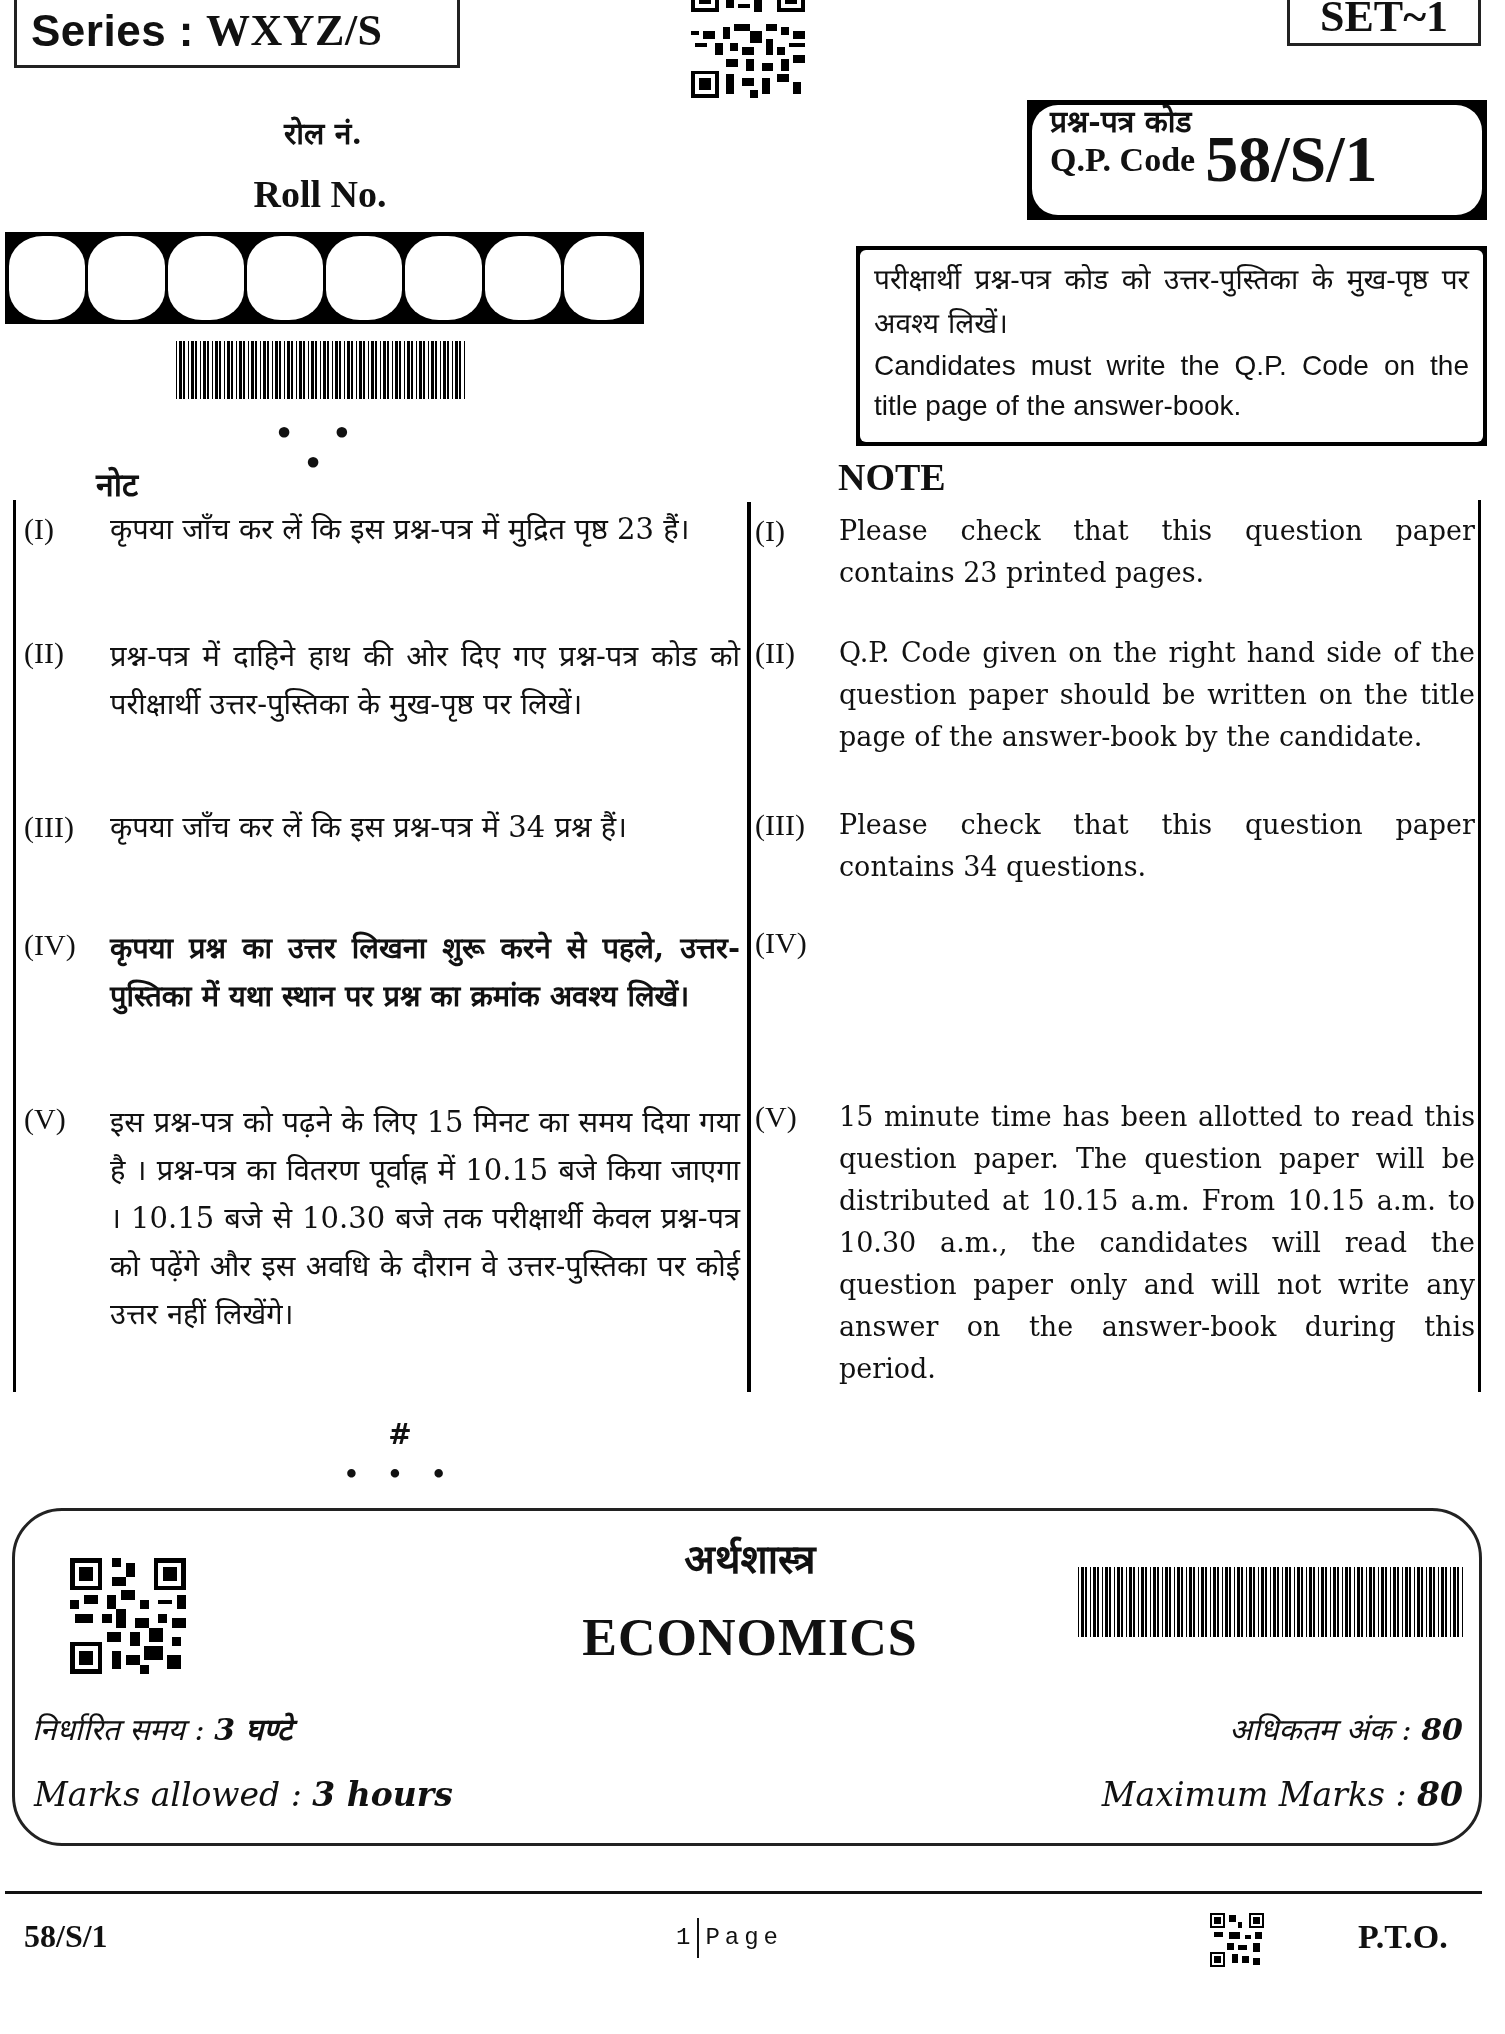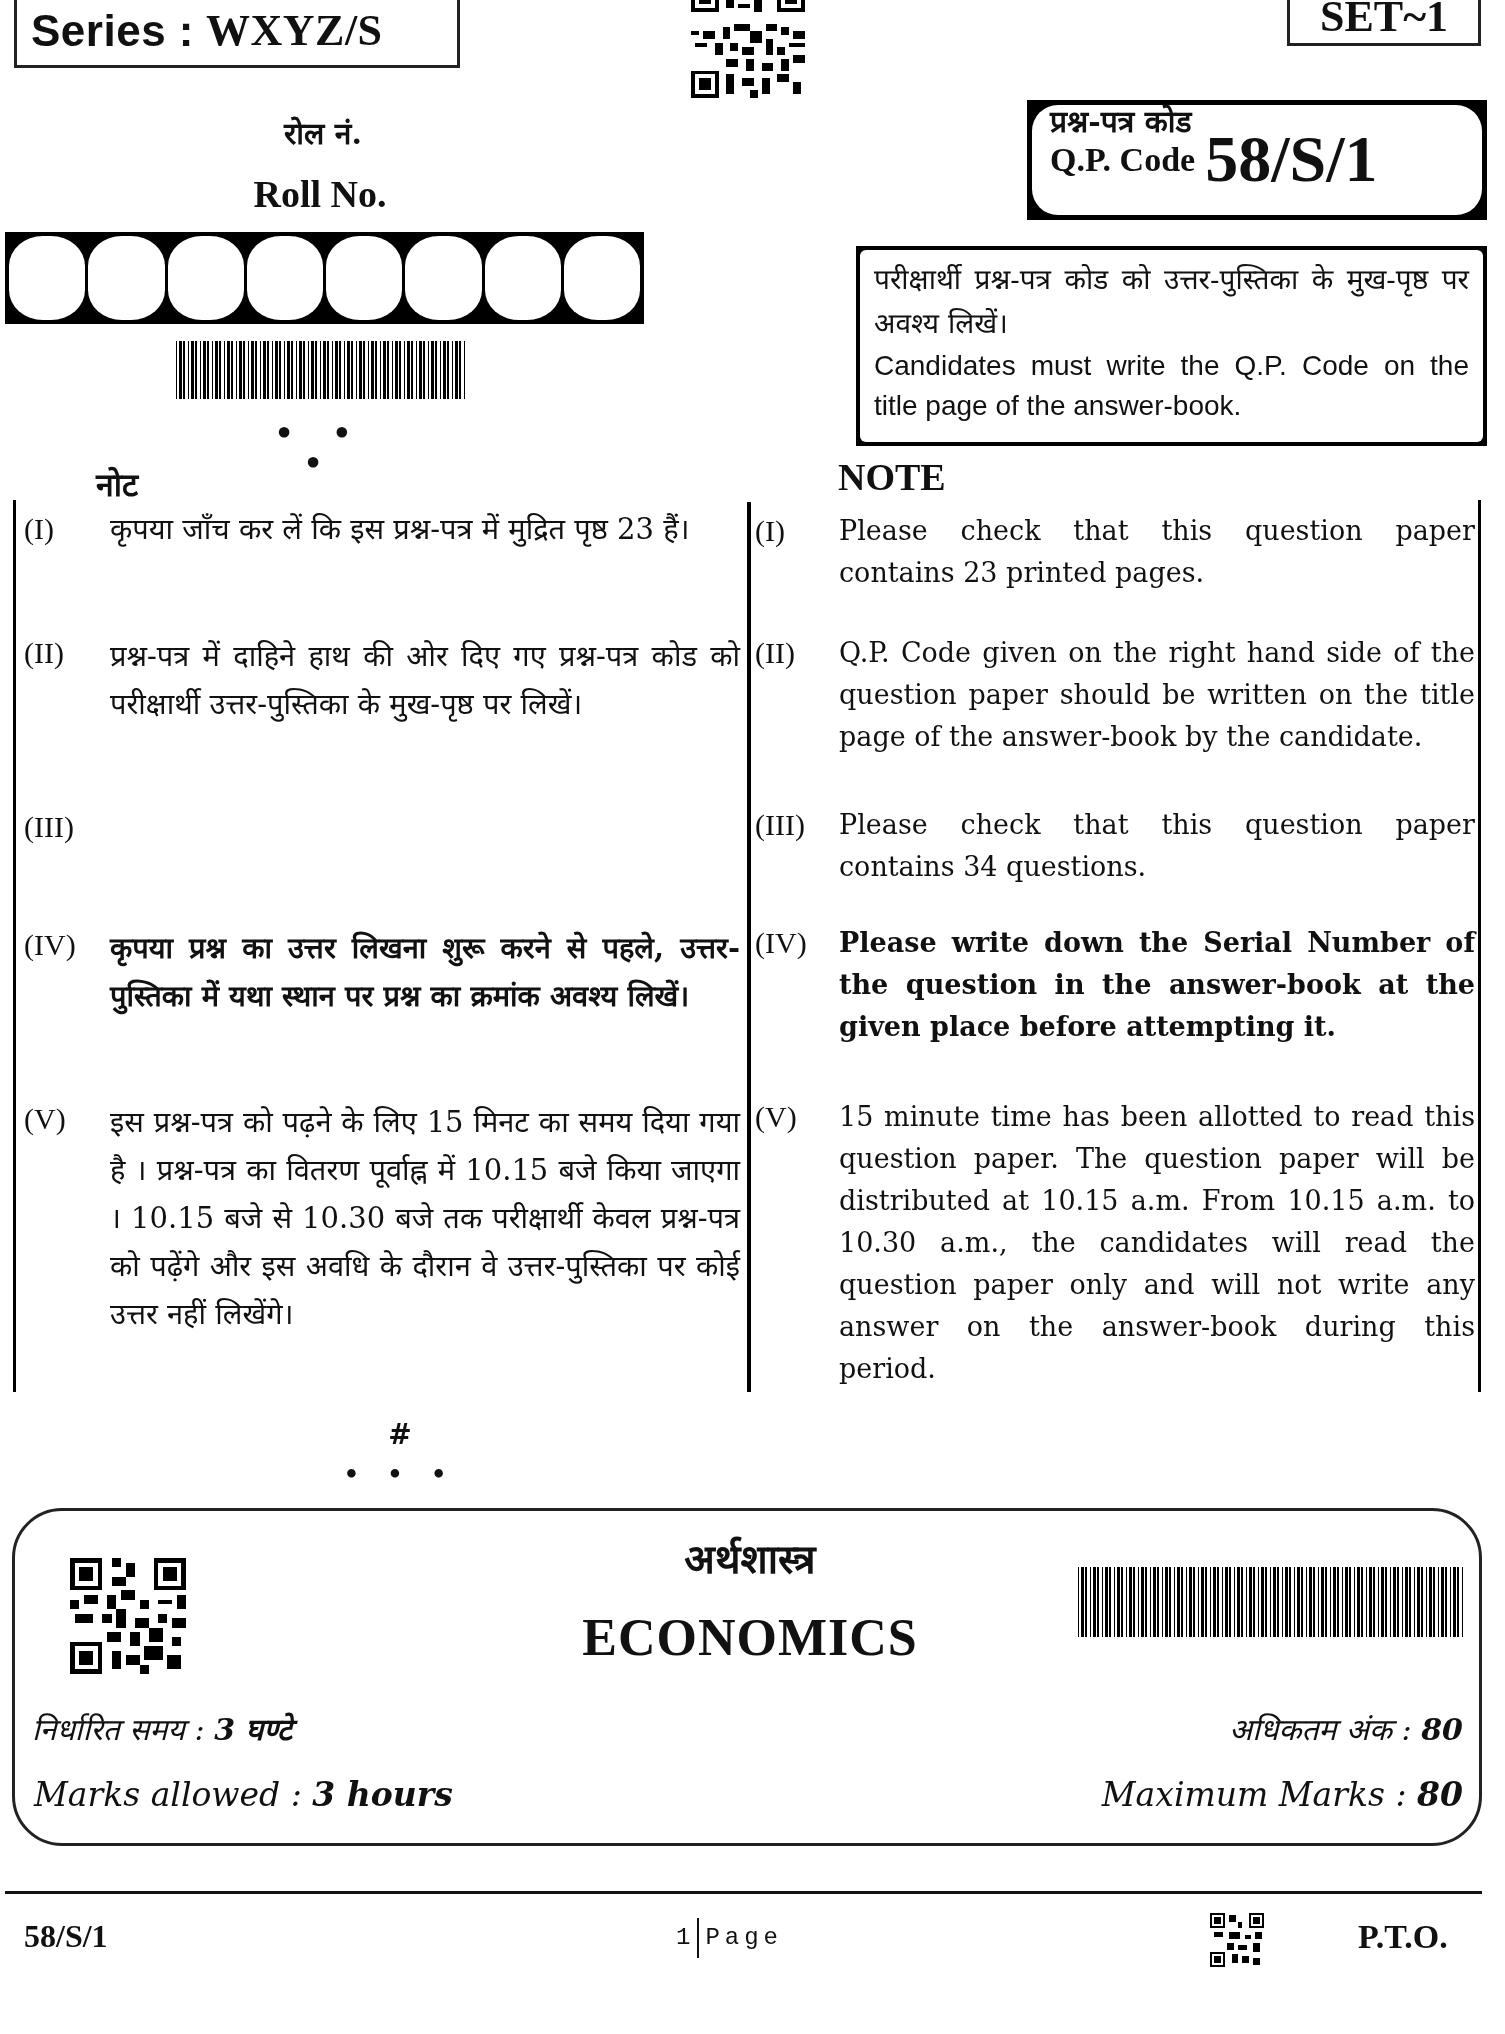--- a/index.html
+++ b/index.html
@@ -266,20 +266,21 @@
   <div class="note-item" style="left:24px; top:508px; width:716px;">
     <span class="note-num" style="width:86px;">(I)</span>
     <span class="note-text" style="width:630px;">कृपया जाँच कर लें कि इस प्रश्न-पत्र में मुद्रित पृष्ठ 23 हैं।</span>
   </div>
   <div class="note-item" style="left:24px; top:632px; width:716px;">
     <span class="note-num" style="width:86px;">(II)</span>
     <span class="note-text" style="width:630px; line-height:48px;">प्रश्न-पत्र में दाहिने हाथ की ओर दिए गए प्रश्न-पत्र कोड को परीक्षार्थी उत्तर-पुस्तिका के मुख-पृष्ठ पर लिखें।</span>
   </div>
   <div class="note-item" style="left:24px; top:806px; width:716px;">
     <span class="note-num" style="width:86px;">(III)</span>
+    <span class="note-text" style="width:630px;">कृपया जाँच कर लें कि इस प्रश्न-पत्र में 34 प्रश्न हैं।</span>
   </div>
   <div class="note-item" style="left:24px; top:924px; width:716px;">
     <span class="note-num" style="width:86px;">(IV)</span>
     <span class="note-text bold" style="width:630px; line-height:48px;">कृपया प्रश्न का उत्तर लिखना शुरू करने से पहले, उत्तर-पुस्तिका में यथा स्थान पर प्रश्न का क्रमांक अवश्य लिखें।</span>
   </div>
   <div class="note-item" style="left:24px; top:1098px; width:716px;">
     <span class="note-num" style="width:86px;">(V)</span>
     <span class="note-text" style="width:630px; line-height:48px;">इस प्रश्न-पत्र को पढ़ने के लिए 15 मिनट का समय दिया गया है । प्रश्न-पत्र का वितरण पूर्वाह्न में 10.15 बजे किया जाएगा । 10.15 बजे से 10.30 बजे तक परीक्षार्थी केवल प्रश्न-पत्र को पढ़ेंगे और इस अवधि के दौरान वे उत्तर-पुस्तिका पर कोई उत्तर नहीं लिखेंगे।</span>
   </div>
 </div>
@@ -292,21 +293,20 @@
   <div class="note-item" style="left:755px; top:632px; width:720px;">
     <span class="note-num" style="width:84px;">(II)</span>
     <span class="note-text en" style="width:636px;">Q.P. Code given on the right hand side of the question paper should be written on the title page of the answer-book by the candidate.</span>
   </div>
   <div class="note-item" style="left:755px; top:804px; width:720px;">
     <span class="note-num" style="width:84px;">(III)</span>
     <span class="note-text en" style="width:636px;">Please check that this question paper contains 34 questions.</span>
   </div>
   <div class="note-item" style="left:755px; top:922px; width:720px;">
     <span class="note-num" style="width:84px;">(IV)</span>
-    <span class="note-text en bold" style="width:636px;">Please write down the Serial Number of the question in the answer-book at the given place before attempting it.</span>
   </div>
   <div class="note-item" style="left:755px; top:1096px; width:720px;">
     <span class="note-num" style="width:84px;">(V)</span>
     <span class="note-text en" style="width:636px;">15 minute time has been allotted to read this question paper. The question paper will be distributed at 10.15 a.m. From 10.15 a.m. to 10.30 a.m., the candidates will read the question paper only and will not write any answer on the answer-book during this period.</span>
   </div>
 </div>
 
 <div class="abs hash">#</div>
 <div class="abs dots" style="left:340px; top:1462px; width:120px; font-size:24px; letter-spacing:10px;">• • •</div>
 

